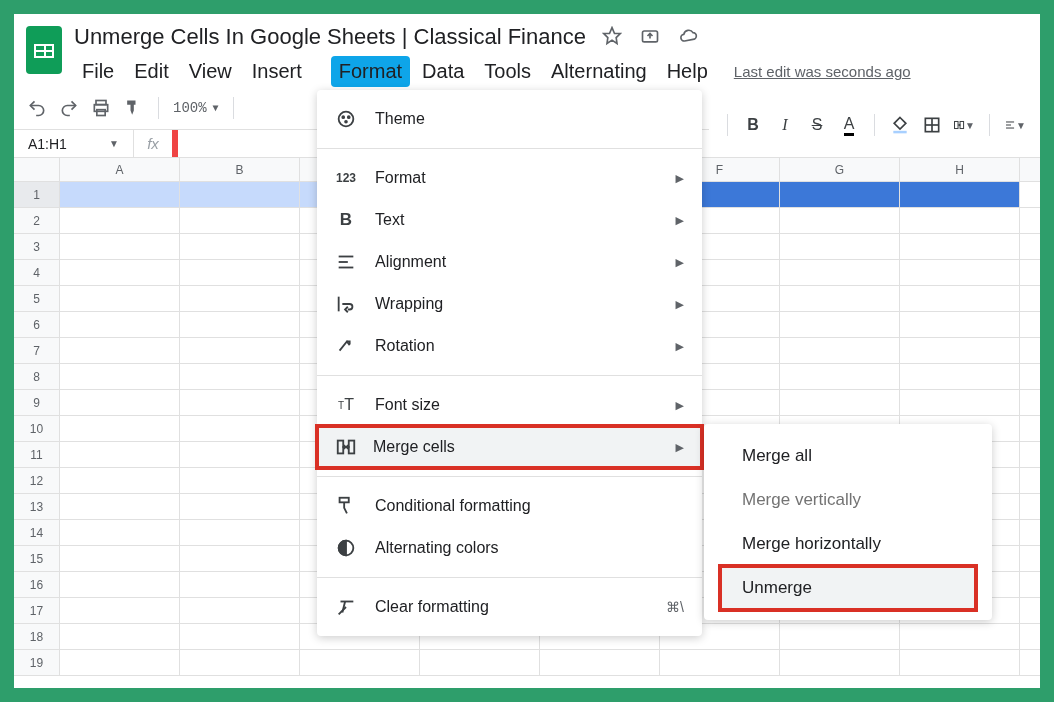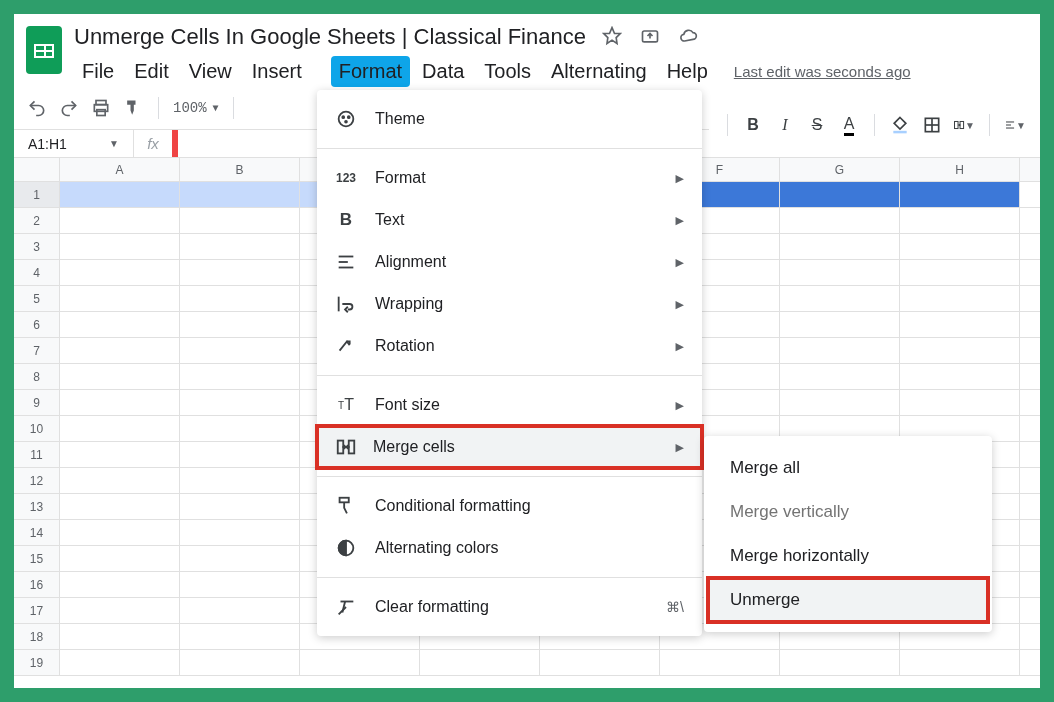--- a/index.html
+++ b/index.html
@@ -45,21 +45,21 @@
   .row.sel .rowh { background:#e8eaed; }
   
   .dropdown { position:absolute; left:303px; top:76px; width:385px; background:#fff; box-shadow:0 2px 10px rgba(0,0,0,.2); border-radius:4px; padding:8px 0; z-index:10; }
   .dd-item { display:flex; align-items:center; padding:10px 18px; gap:18px; cursor:pointer; font-size:16px; position:relative; }
   .dd-item .arrow { margin-left:auto; color:#5f6368; font-size:11px; }
   .dd-item .kbd { margin-left:auto; color:#5f6368; font-size:14px; }
   .dd-item .ic { width:22px; height:22px; display:flex; align-items:center; justify-content:center; color:#3c4043; flex-shrink:0; }
   .dd-sep { height:1px; background:#e0e0e0; margin:8px 0; }
   .dd-item.highlight-red { outline:4px solid #d93025; outline-offset:-2px; background:#f1f3f4;gap:16px; }
   
-  .submenu { position:absolute; left:690px; top:422px; width:288px; background:#fff; box-shadow:0 2px 10px rgba(0,0,0,.2); border-radius:4px; padding:10px 4px; z-index:11; }
+  .submenu { position:absolute; left:690px; top:410px; width:288px; background:#fff; box-shadow:0 2px 10px rgba(0,0,0,.2); border-radius:4px; padding:10px 16px; z-index:11; }
   .sm-item { padding:12px 22px; font-size:17px; cursor:pointer; }
   .sm-item.disabled { color:#737373; }
   .sm-item.hover { background:#f1f3f4; }
   .sm-item.highlight-red { outline:4px solid #d93025; outline-offset:-2px; }
   
   .right-tb { position:absolute; right:0; top:92px; display:flex; gap:10px; background:#fff; padding:8px 14px; align-items:center; color:#3c4043; z-index:5;}
   .right-tb svg{width:20px;height:20px;}
   .caret-small{font-size:10px;color:#5f6368;}
 </style>
 </head>

